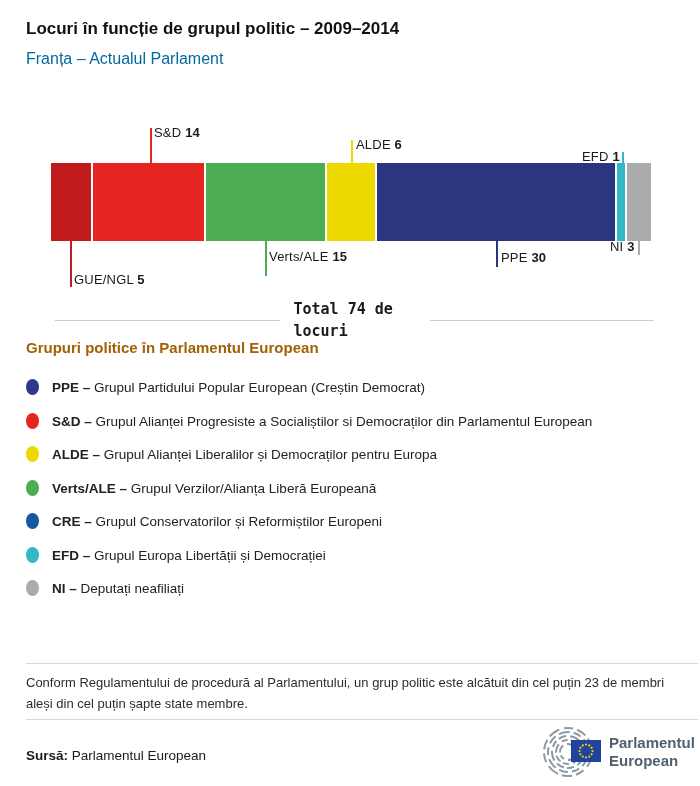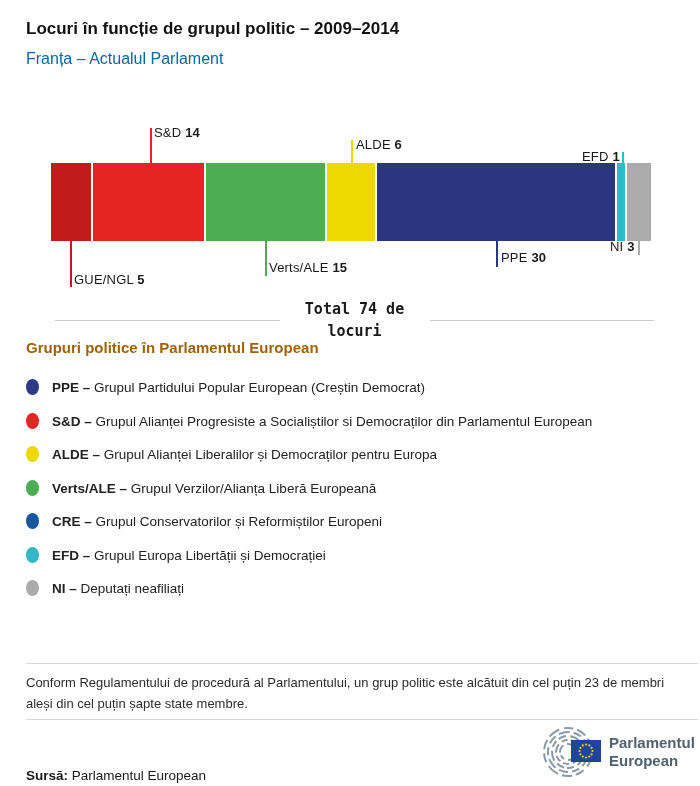--- a/index.html
+++ b/index.html
@@ -10,35 +10,35 @@
 
   .chart-area{position:absolute;left:0;top:100px;width:700px;height:190px;}
   .bar{position:absolute;left:51px;top:63px;width:600px;height:78px;display:flex;gap:2px;}
   .segment{flex-basis:0;height:100%;}
   .callout-line{position:absolute;width:2px;}
   .callout-label{position:absolute;font-size:13px;color:#1a1a1a;white-space:nowrap;letter-spacing:.2px;}
   .callout-label b{font-weight:700;}
 
   .total-row{position:absolute;left:55px;right:70px;top:299px;display:flex;align-items:center;}
   .total-rule{flex:1;height:1px;background:#cccccc;}
-  .total-text{width:122px;margin:0 14px;text-align:center;
+  .total-text{width:122px;margin:0 14px;text-align:left;
               font-family:"DejaVu Sans Mono", monospace;font-weight:700;font-size:15px;
               line-height:1.45;color:#1a1a1a;}
 
   .legend-heading{position:absolute;left:26px;top:339px;font-size:15px;font-weight:700;color:#a16207;}
   .legend-list{position:absolute;left:26px;top:367px;right:20px;list-style:none;margin:0;padding:0;}
   .legend-item{display:flex;align-items:flex-end;height:28px;margin-bottom:5.5px;}
   .legend-dot{width:13px;height:16px;border-radius:50%;margin-right:13px;flex:0 0 13px;}
   .legend-text{font-size:13.5px;color:#222;white-space:nowrap;}
   .legend-text .nm{font-weight:700;}
 
   .rule{position:absolute;left:26px;right:26px;height:1px;background:#d8d8d8;}
   .rule-1{top:663px;} .rule-2{top:719px;}
   .note{position:absolute;left:26px;top:672px;width:650px;font-size:13px;line-height:1.65;color:#2d2d2d;}
-  .source{position:absolute;left:26px;top:748px;font-size:13.5px;color:#1a1a1a;margin-top:20px;}
+  .source{position:absolute;left:26px;top:748px;font-size:13.5px;color:#1a1a1a;}
   .source .lbl{font-weight:700;}
   .logo{position:absolute;right:26px;top:722px;width:160px;height:58px;}
 </style>
 </head>
 <body>
 
 <div class="page">
 
   <div class="title">Locuri în funcție de grupul politic – 2009–2014</div>
   <div class="subtitle">Franța – Actualul Parlament</div>
@@ -52,21 +52,21 @@
         <div class="segment" style="flex-grow: 30; background: rgb(42, 55, 128);"></div>
         <div class="segment" style="flex-grow: 1; background: rgb(50, 184, 198);"></div>
         <div class="segment" style="flex-grow: 3; background: rgb(171, 171, 171);"></div>
       </div>
 
   <div class="callout-line" style="left: 70px; top: 141px; height: 46px; background: rgb(193, 27, 27);"></div>
       <div class="callout-label" style="left: 74px; top: 172px;"><span>GUE/NGL</span> <b>5</b></div>
       <div class="callout-line" style="left: 150px; top: 28px; height: 35px; background: rgb(228, 37, 34);"></div>
       <div class="callout-label" style="left: 154px; top: 25px;"><span>S&amp;D</span> <b>14</b></div>
       <div class="callout-line" style="left: 265px; top: 141px; height: 35px; background: rgb(76, 173, 82);"></div>
-      <div class="callout-label" style="left: 269px; top: 160px;"><span>Verts/ALE</span> <b>15</b></div>
+      <div class="callout-label" style="left: 269px; top: 149px;"><span>Verts/ALE</span> <b>15</b></div>
       <div class="callout-line" style="left: 351px; top: 40px; height: 23px; background: rgb(237, 216, 0);"></div>
       <div class="callout-label" style="left: 356px; top: 37px;"><span>ALDE</span> <b>6</b></div>
       <div class="callout-line" style="left: 496px; top: 141px; height: 26px; background: rgb(42, 55, 128);"></div>
       <div class="callout-label" style="left: 501px; top: 150px;"><span>PPE</span> <b>30</b></div>
       <div class="callout-line" style="left: 622px; top: 52px; height: 11px; background: rgb(50, 184, 198);"></div>
       <div class="callout-label" style="left: 582px; top: 49px;"><span>EFD</span> <b>1</b></div>
       <div class="callout-line" style="left: 638px; top: 141px; height: 14px; background: rgb(171, 171, 171);"></div>
       <div class="callout-label" style="left: 610px; top: 139px;"><span>NI</span> <b>3</b></div>
     </div>
 

